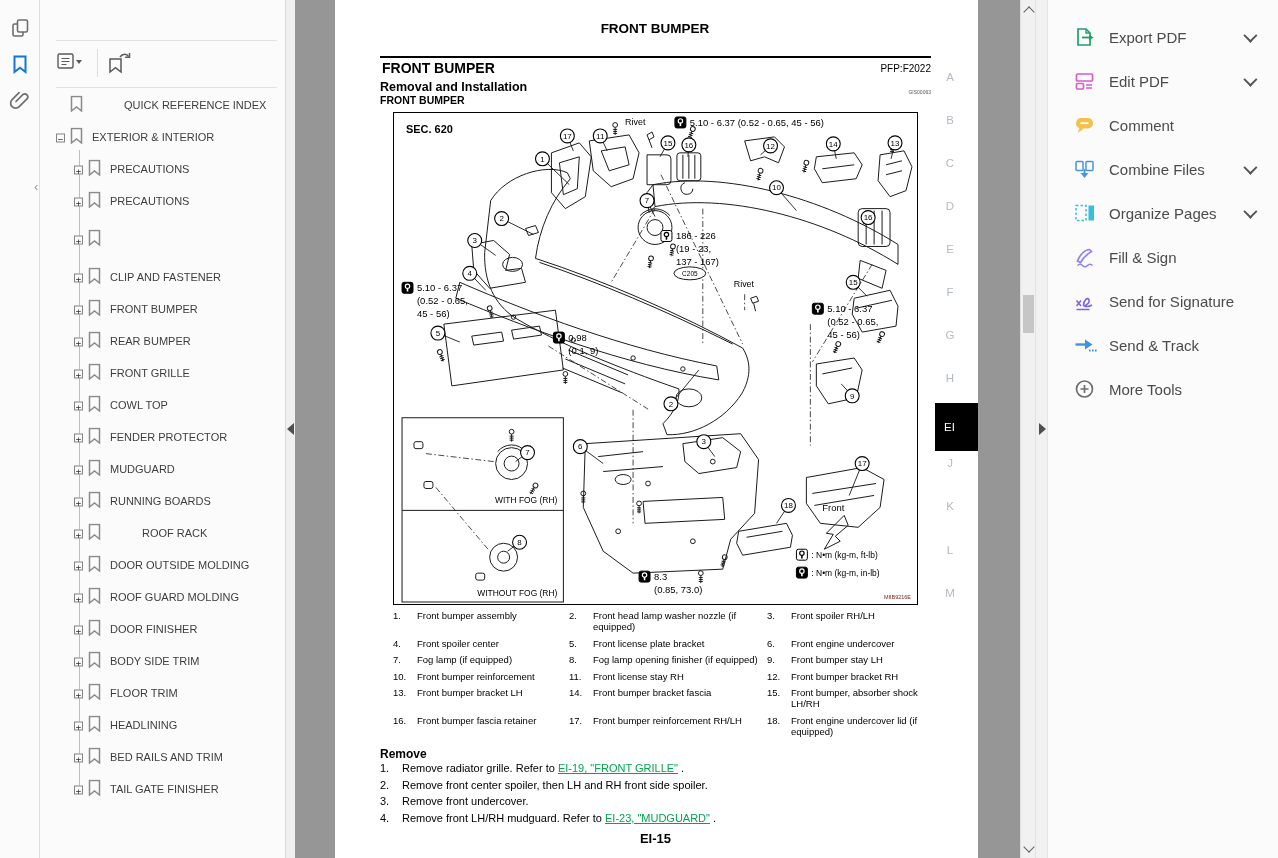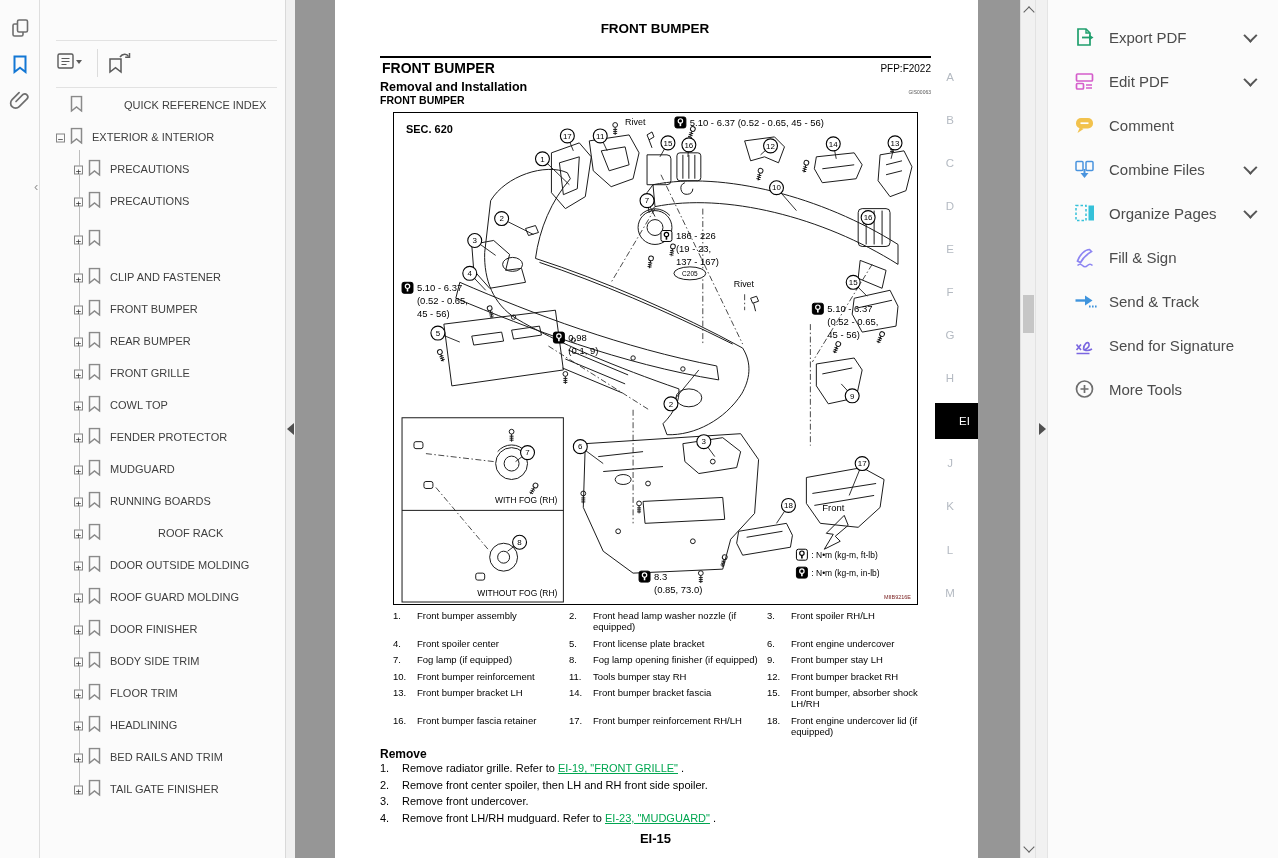--- a/index.html
+++ b/index.html
@@ -60,22 +60,22 @@
 
   #removal-h{left:45px;top:747px;font-size:12px;font-weight:bold;color:#000}
   #removal{left:45px;top:762px;width:540px;font-size:11px;color:#000}
   .rm-step{display:flex;margin-bottom:4.5px}
   .rm-num{width:22px;flex:0 0 22px}
   .rm-link{text-decoration:underline;cursor:pointer}
 
   #pgnum{left:45px;width:551px;top:831px;text-align:center;font-size:13px;font-weight:bold;color:#000}
 
   .side-letter{position:absolute;left:600px;width:30px;text-align:center;font-size:11.5px;color:#b4bac2}
-  #ei-tab{position:absolute;left:600px;top:403px;width:43px;height:36px;background:#000;color:#fff;
-          font-size:11.5px;display:flex;align-items:center;padding-left:24px;box-sizing:border-box}
+  #ei-tab{position:absolute;left:600px;top:403px;width:43px;height:48px;background:#000;color:#fff;
+          font-size:11.5px;display:flex;align-items:center;padding-left:9px;box-sizing:border-box}
 
   
   #scrollbar{position:absolute;left:1020px;top:0;width:15px;height:858px;background:#f1f1f1;border-left:1px solid #e0e0e0;box-sizing:border-box}
   #sb-thumb{position:absolute;left:2px;top:295px;width:11px;height:38px;background:#c6c6c6;cursor:pointer}
   .sb-chev{position:absolute;left:4px;width:7px;height:7px;border-right:1.6px solid #606060;border-bottom:1.6px solid #606060;cursor:pointer}
   #sb-up{top:8px;transform:rotate(-135deg)}
   #sb-down{top:843px;transform:rotate(45deg)}
 
   
   #tools-panel{position:absolute;left:1047px;top:0;width:231px;height:858px;background:#fbfbfb;border-left:1px solid #e4e4e4;box-sizing:border-box;padding-top:15px}
@@ -224,21 +224,21 @@
           <span class="bm-ico" style="left: 48px;"><svg width="13" height="17" viewBox="0 0 13 17">
               <path d="M1.5 1 h10 v14.5 l-5 -4 -5 4 z" fill="none" stroke="#8a8a8a" stroke-width="1.5"></path>
             </svg></span>
           <span class="bm-label" style="left: 70px;">RUNNING BOARDS</span>
         </div>
         <div class="bm-row" style="top: 518px; height: 32px;">
           <div class="bm-exp" style="left: 34px;">+</div>
           <span class="bm-ico" style="left: 48px;"><svg width="13" height="17" viewBox="0 0 13 17">
               <path d="M1.5 1 h10 v14.5 l-5 -4 -5 4 z" fill="none" stroke="#8a8a8a" stroke-width="1.5"></path>
             </svg></span>
-          <span class="bm-label" style="left: 86px; padding-left: 32px;">ROOF RACK</span>
+          <span class="bm-label" style="left: 70px; padding-left: 32px;">ROOF RACK</span>
         </div>
         <div class="bm-row" style="top: 550px; height: 32px;">
           <div class="bm-exp" style="left: 34px;">+</div>
           <span class="bm-ico" style="left: 48px;"><svg width="13" height="17" viewBox="0 0 13 17">
               <path d="M1.5 1 h10 v14.5 l-5 -4 -5 4 z" fill="none" stroke="#8a8a8a" stroke-width="1.5"></path>
             </svg></span>
           <span class="bm-label" style="left: 70px;">DOOR OUTSIDE MOLDING</span>
         </div>
         <div class="bm-row" style="top: 582px; height: 32px;">
           <div class="bm-exp" style="left: 34px;">+</div>
@@ -659,21 +659,21 @@
           <div class="ptext">Front engine undercover</div>
           <div class="pnum">7.</div>
           <div class="ptext">Fog lamp (if equipped)</div>
           <div class="pnum">8.</div>
           <div class="ptext">Fog lamp opening finisher (if equipped)</div>
           <div class="pnum">9.</div>
           <div class="ptext">Front bumper stay LH</div>
           <div class="pnum">10.</div>
           <div class="ptext">Front bumper reinforcement</div>
           <div class="pnum">11.</div>
-          <div class="ptext">Tools bumper stay RH</div>
+          <div class="ptext">Front license stay RH</div>
           <div class="pnum">12.</div>
           <div class="ptext">Front bumper bracket RH</div>
           <div class="pnum">13.</div>
           <div class="ptext">Front bumper bracket LH</div>
           <div class="pnum">14.</div>
           <div class="ptext">Front bumper bracket fascia</div>
           <div class="pnum">15.</div>
           <div class="ptext">Front bumper, absorber shock LH/RH</div>
           <div class="pnum">16.</div>
           <div class="ptext">Front bumper fascia retainer</div>
@@ -779,33 +779,33 @@
       </div>
       <div class="tool-row">
         <span class="tool-ico"><svg width="24" height="22" viewBox="0 0 24 22">
             <path d="M4.5 15 C6.5 9 12 3.5 16.5 3.5 L18.5 5.5 C14.5 8 9.5 12.5 7.5 16.5 Z" fill="none" stroke="#8d85f2" stroke-width="1.7"></path>
             <path d="M4.5 19.5 q2.5 -2.5 5 0 t5 0 t5 0" fill="none" stroke="#8d85f2" stroke-width="1.6"></path>
           </svg></span>
         <span class="tool-label">Fill &amp; Sign</span>
       </div>
       <div class="tool-row">
         <span class="tool-ico"><svg width="24" height="22" viewBox="0 0 24 22">
+            <path d="M3.5 10.5 l4.5 5.5 M8 10.5 l-4.5 5.5" stroke="#7a66e0" stroke-width="1.6"></path>
+            <path d="M10.5 15.5 c0 -5.5 4.5 -9 5.5 -5.5 c0.8 2.8 -2.5 5 -4.5 6 q3.5 1.5 7.5 -1" fill="none" stroke="#7a66e0" stroke-width="1.6"></path>
+            <path d="M3.5 19.5 h13" stroke="#7a66e0" stroke-width="1.5"></path>
+          </svg></span>
+        <span class="tool-label">Send for Signature</span>
+      </div>
+      <div class="tool-row">
+        <span class="tool-ico"><svg width="24" height="22" viewBox="0 0 24 22">
             <path d="M2.5 10.5 h10" stroke="#3f94dd" stroke-width="2.4"></path>
             <path d="M12 5.5 l7.5 5 -7.5 5 z" fill="#3f94dd"></path>
             <path d="M16 16.5 h1.6 M19 16.5 h1.6 M22 16.5 h1.6" stroke="#3f94dd" stroke-width="1.8"></path>
           </svg></span>
         <span class="tool-label">Send &amp; Track</span>
-      </div>
-      <div class="tool-row">
-        <span class="tool-ico"><svg width="24" height="22" viewBox="0 0 24 22">
-            <path d="M3.5 10.5 l4.5 5.5 M8 10.5 l-4.5 5.5" stroke="#7a66e0" stroke-width="1.6"></path>
-            <path d="M10.5 15.5 c0 -5.5 4.5 -9 5.5 -5.5 c0.8 2.8 -2.5 5 -4.5 6 q3.5 1.5 7.5 -1" fill="none" stroke="#7a66e0" stroke-width="1.6"></path>
-            <path d="M3.5 19.5 h13" stroke="#7a66e0" stroke-width="1.5"></path>
-          </svg></span>
-        <span class="tool-label">Send for Signature</span>
       </div>
       <div class="tool-row">
         <span class="tool-ico"><svg width="24" height="22" viewBox="0 0 24 22">
             <circle cx="11.5" cy="11" r="8" fill="none" stroke="#6e6e6e" stroke-width="1.7"></circle>
             <path d="M11.5 7 v8 M7.5 11 h8" stroke="#6e6e6e" stroke-width="1.7"></path>
           </svg></span>
         <span class="tool-label">More Tools</span>
       </div>
     </div>
 

